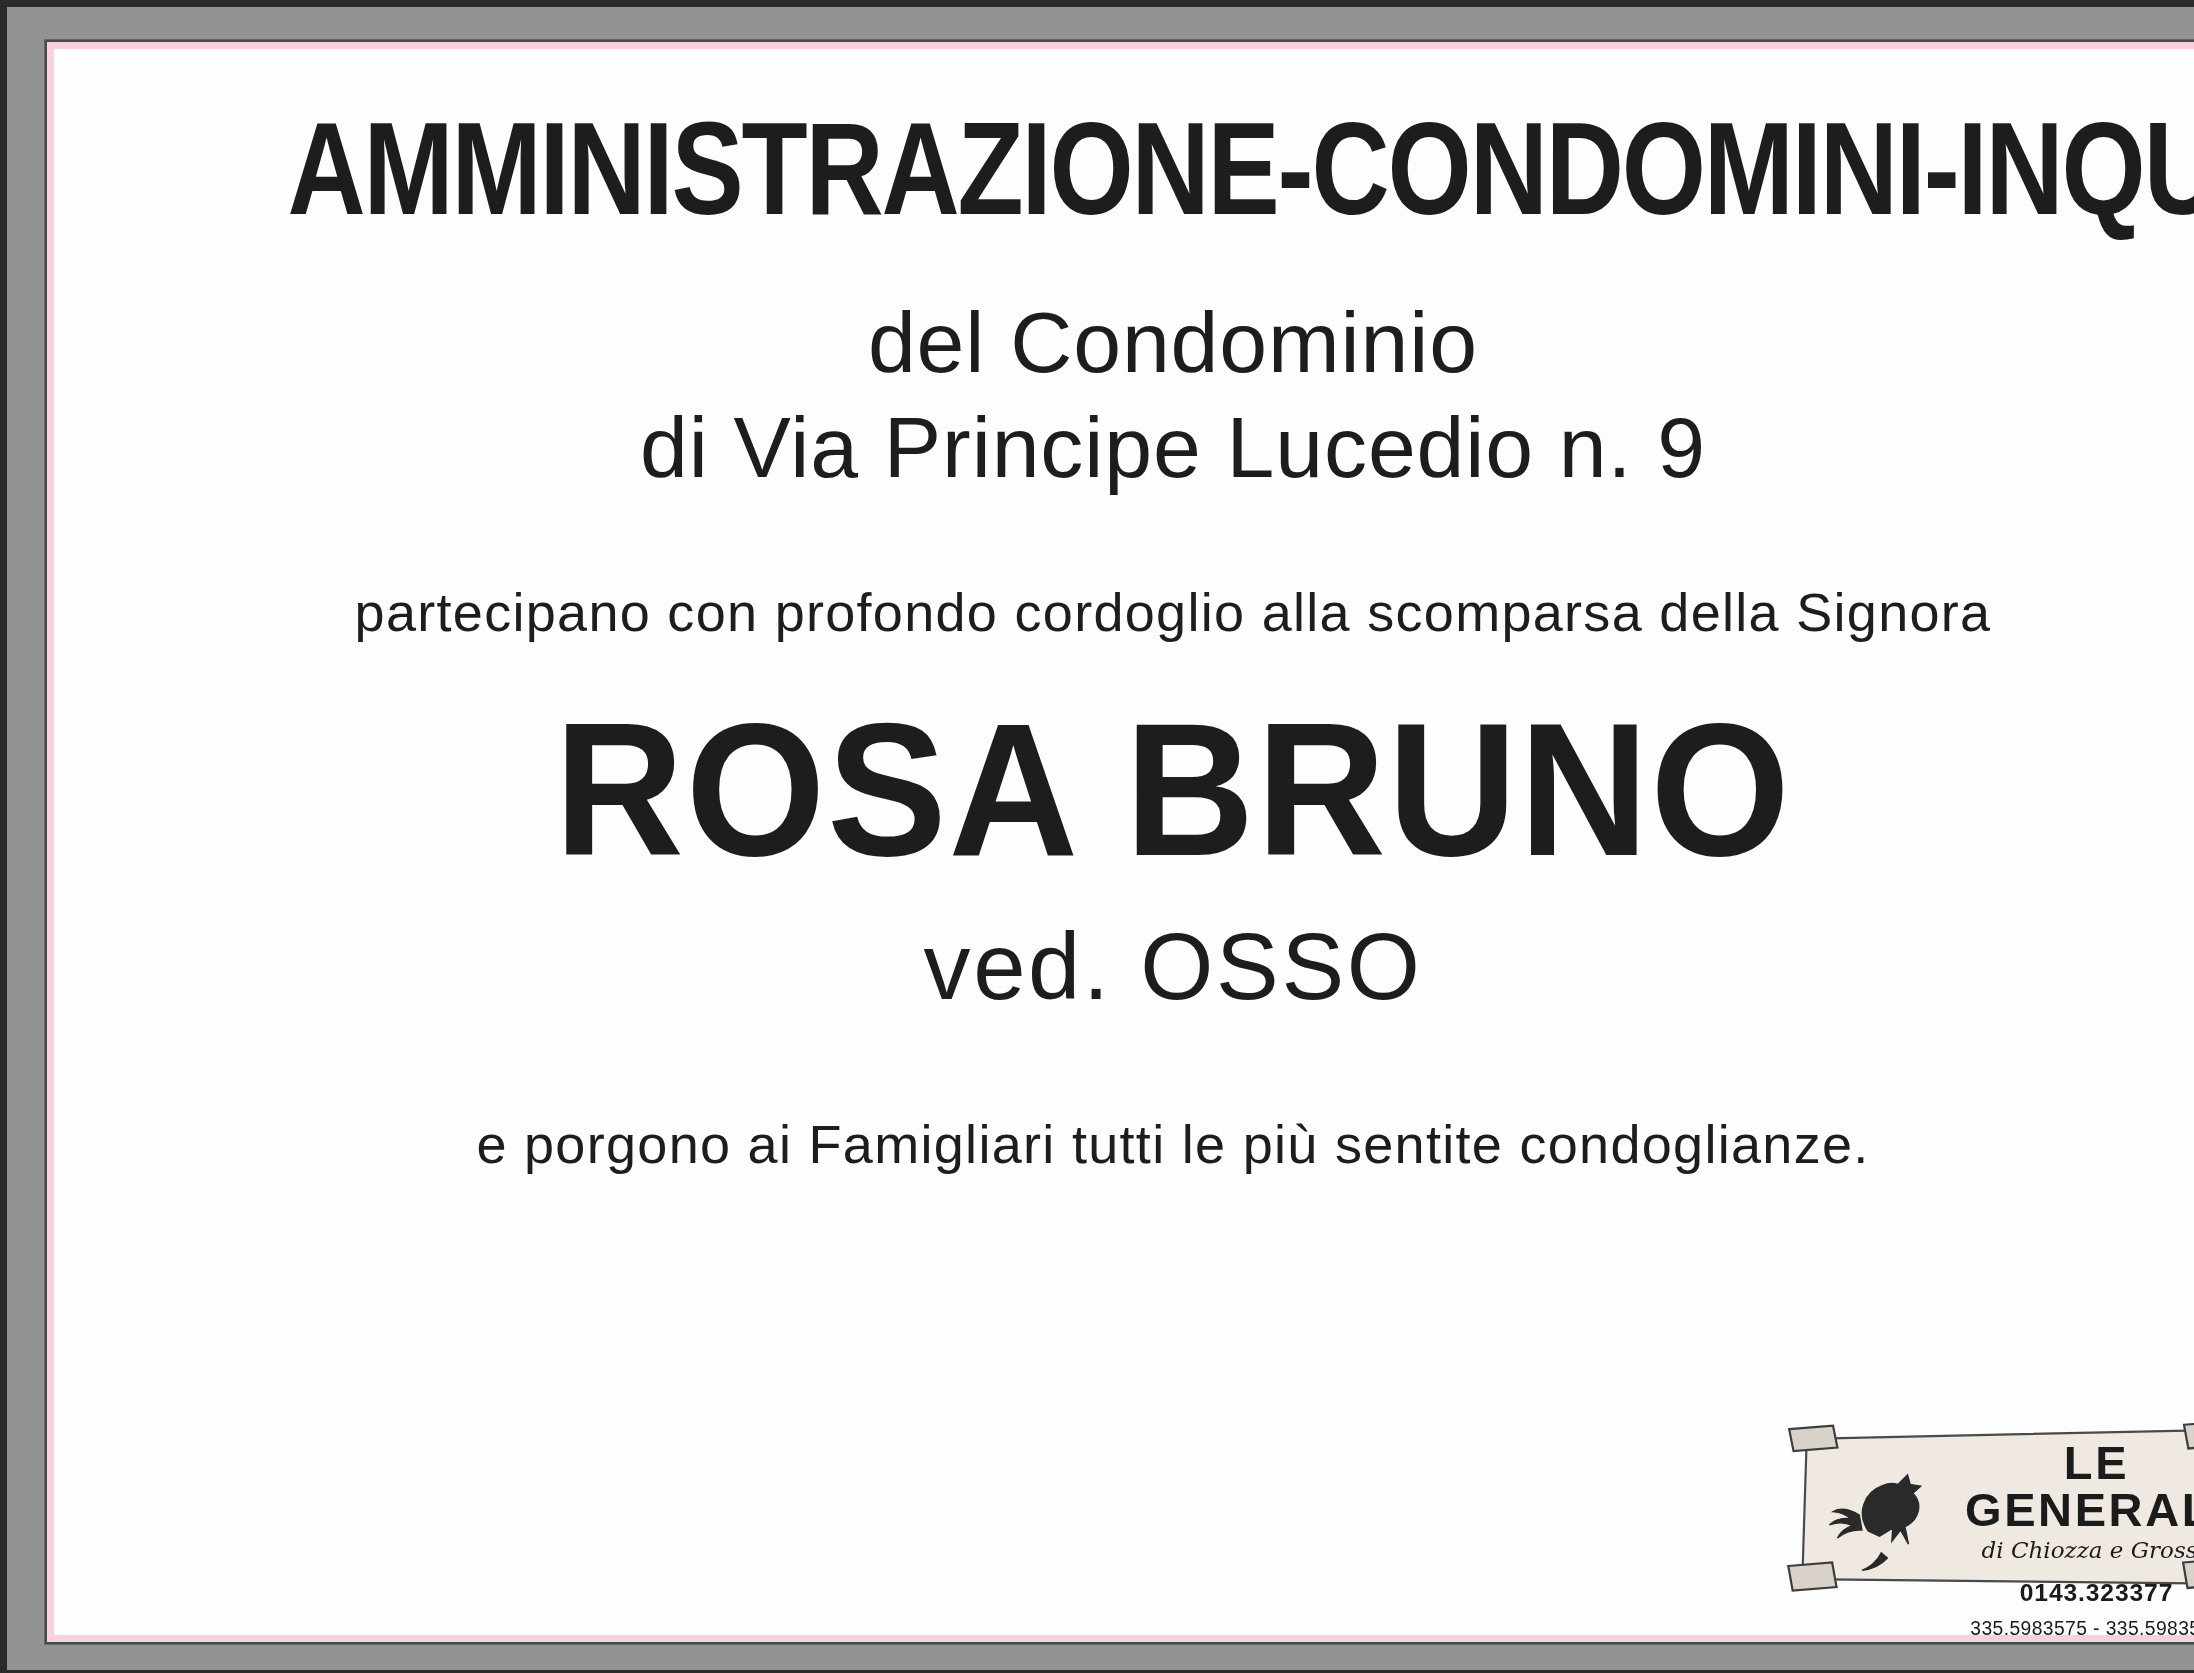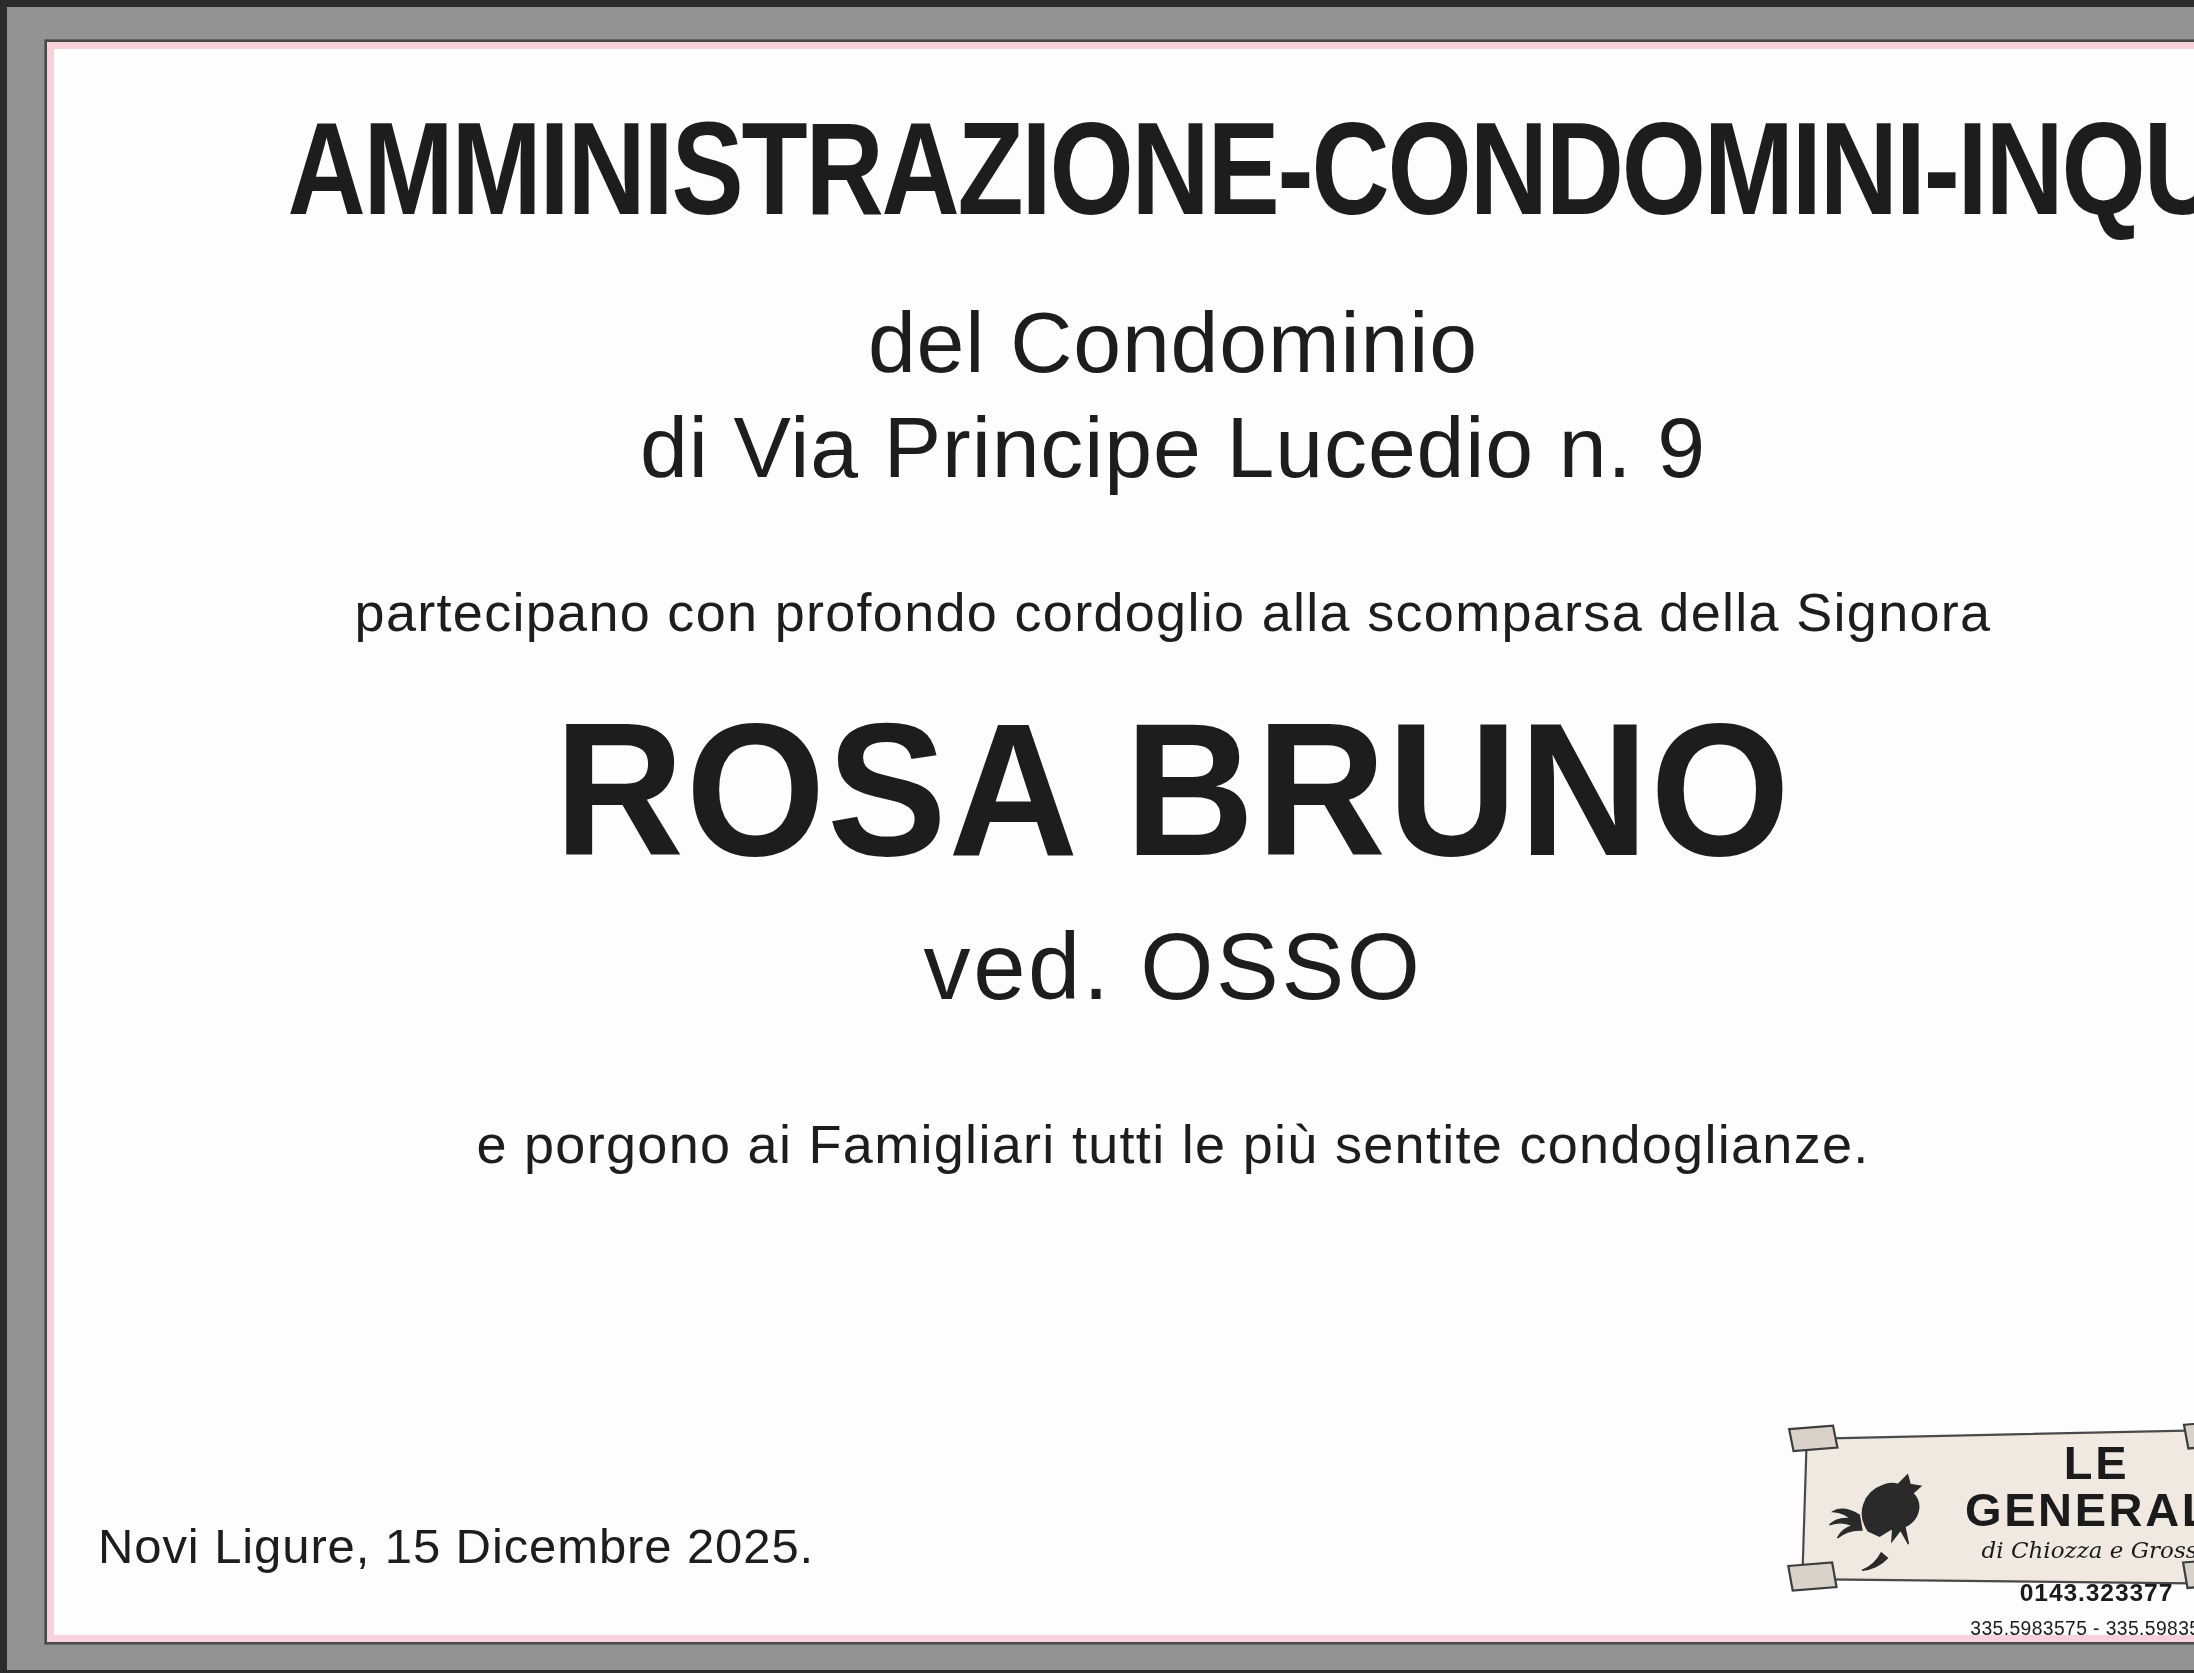--- a/index.html
+++ b/index.html
@@ -216,21 +216,20 @@
       </div>
 
       <div class="phrase">partecipano con profondo cordoglio alla scomparsa della Signora</div>
 
       <div class="deceased-name">ROSA  BRUNO</div>
 
       <div class="deceased-sub">ved. OSSO</div>
 
       <div class="closing">e porgono ai Famigliari tutti le più sentite condoglianze.</div>
 
-      <div class="place-date">Novi Ligure, 15 Dicembre 2025.</div>
 
       <div class="logo">
         <svg viewBox="0 0 1060 400" xmlns="http://www.w3.org/2000/svg">
 
           <path d="M70 40 L990 20 L1000 370 L60 360 Z" fill="#efe9e2" stroke="#4a4a4a" stroke-width="5"></path>
 
           <path d="M30 18 L130 10 L140 60 L40 68 Z" fill="#d8d2ca" stroke="#3d3d3d" stroke-width="5"></path>
 
           <path d="M28 330 L128 322 L138 378 L38 386 Z" fill="#d8d2ca" stroke="#3d3d3d" stroke-width="5"></path>
 

